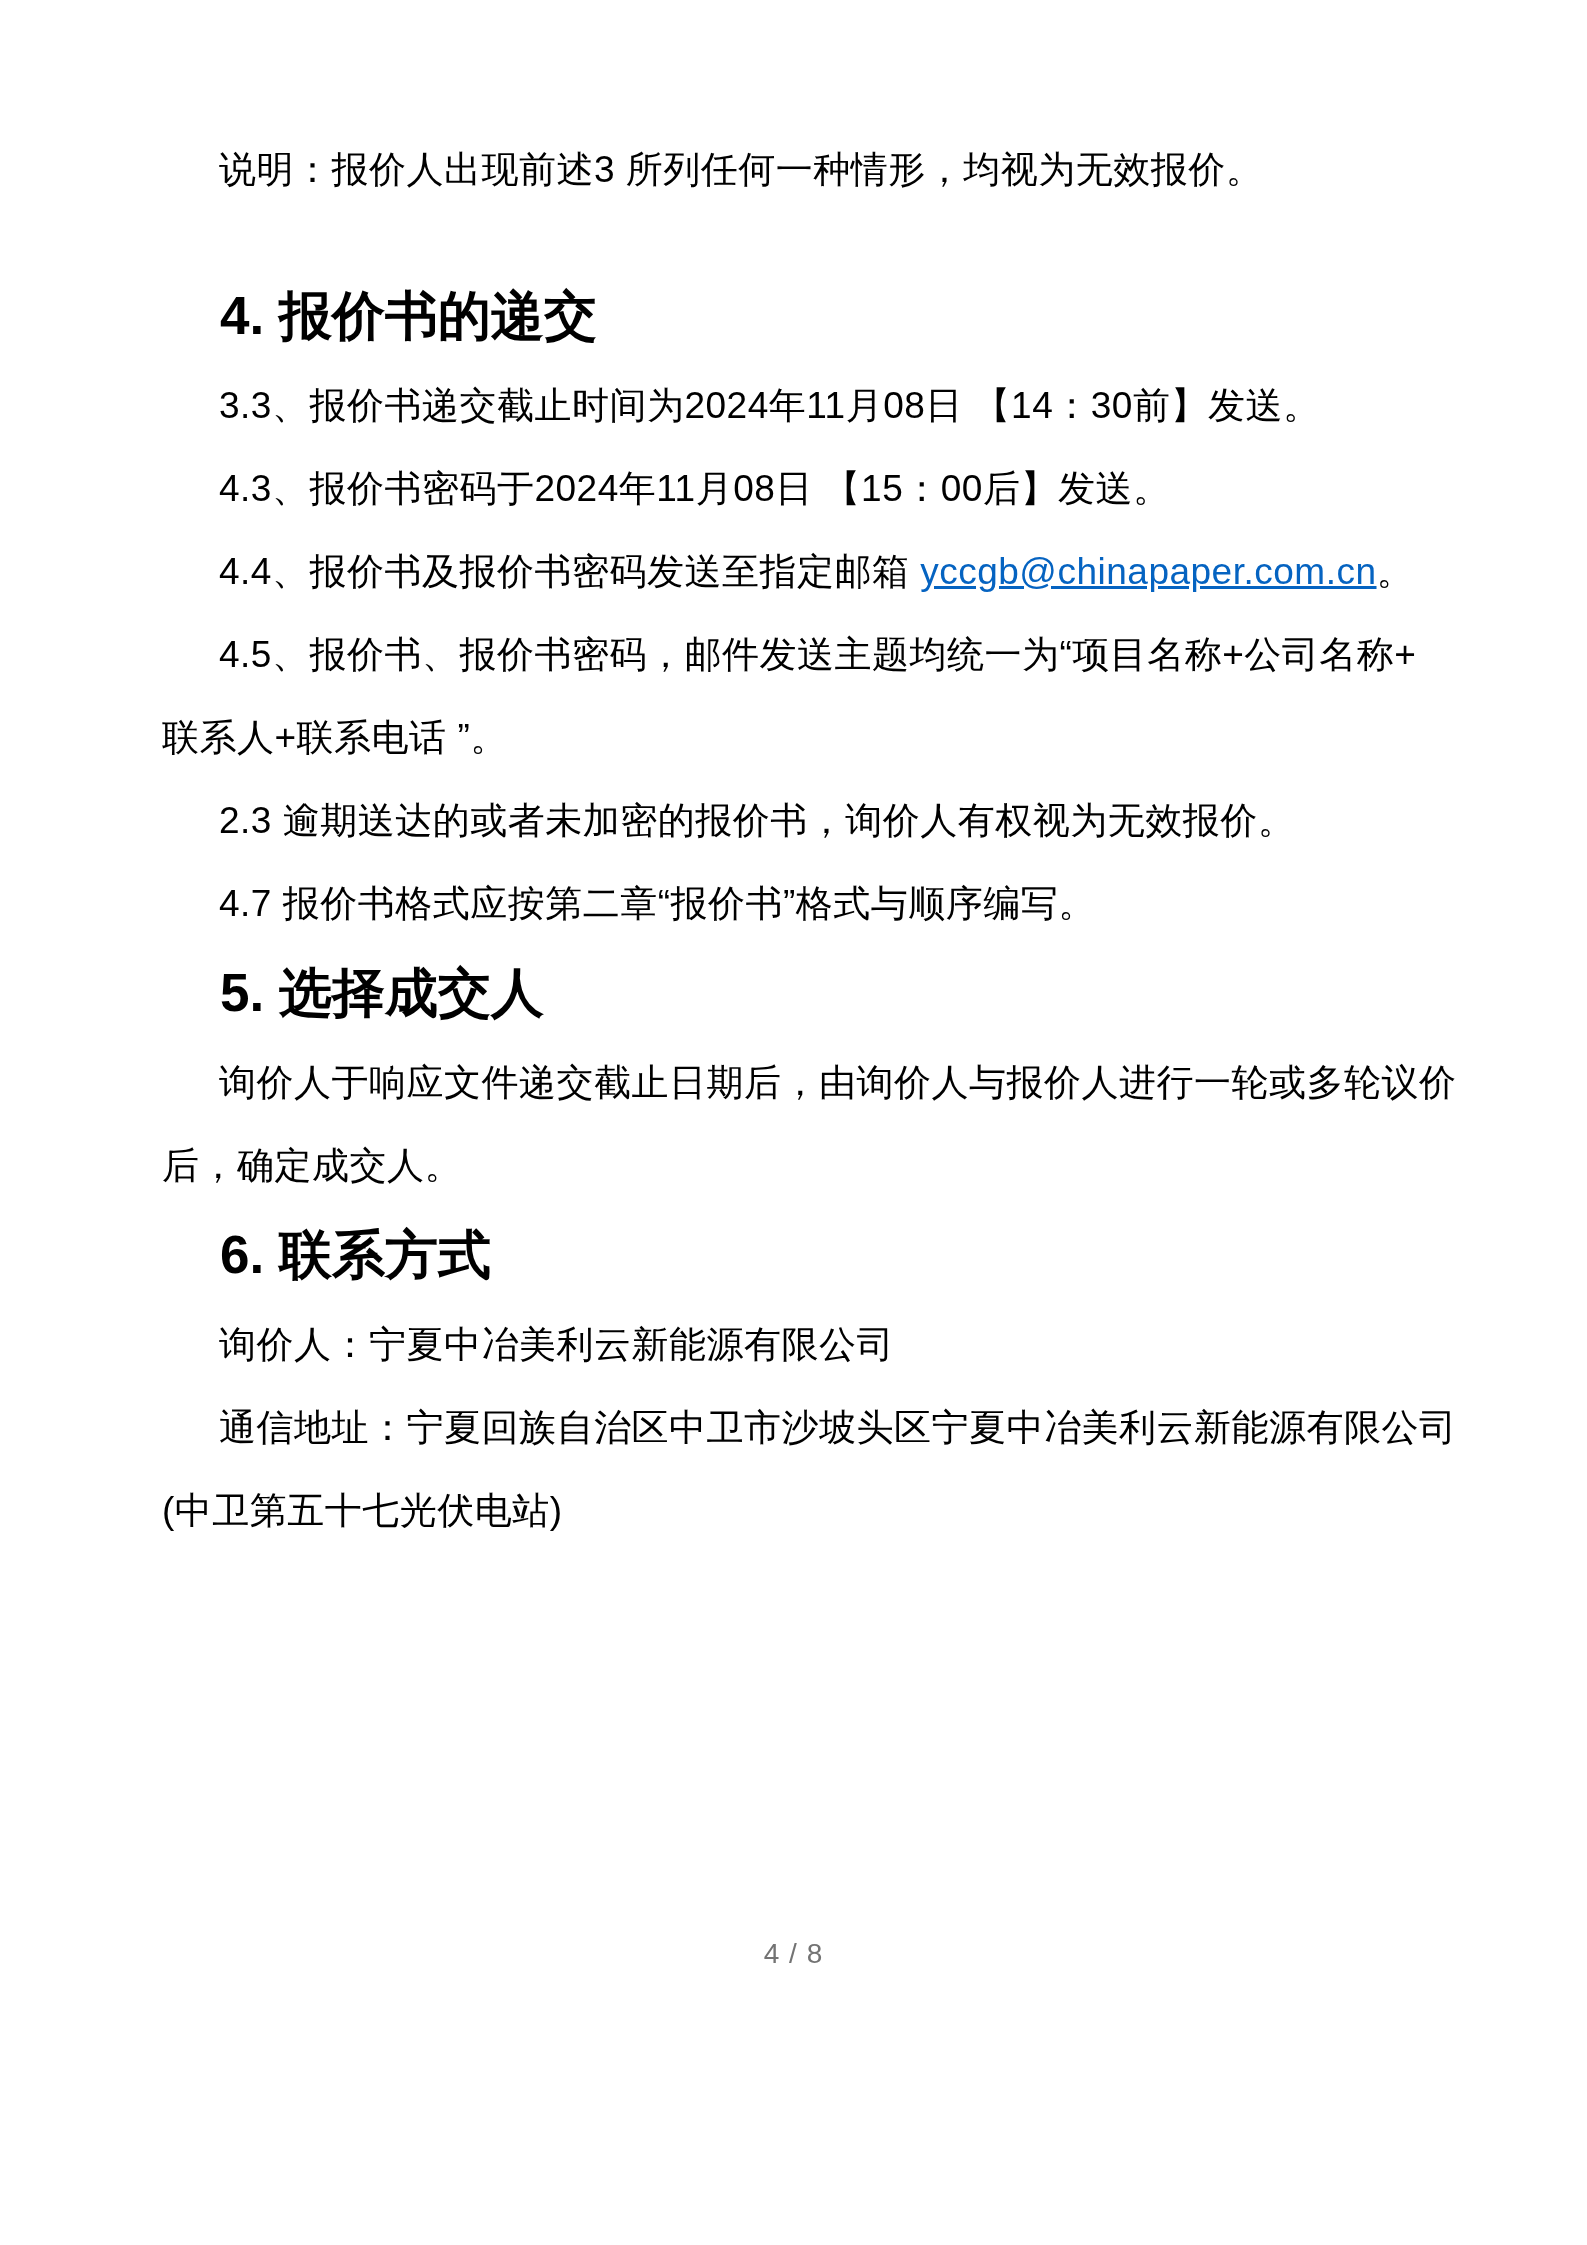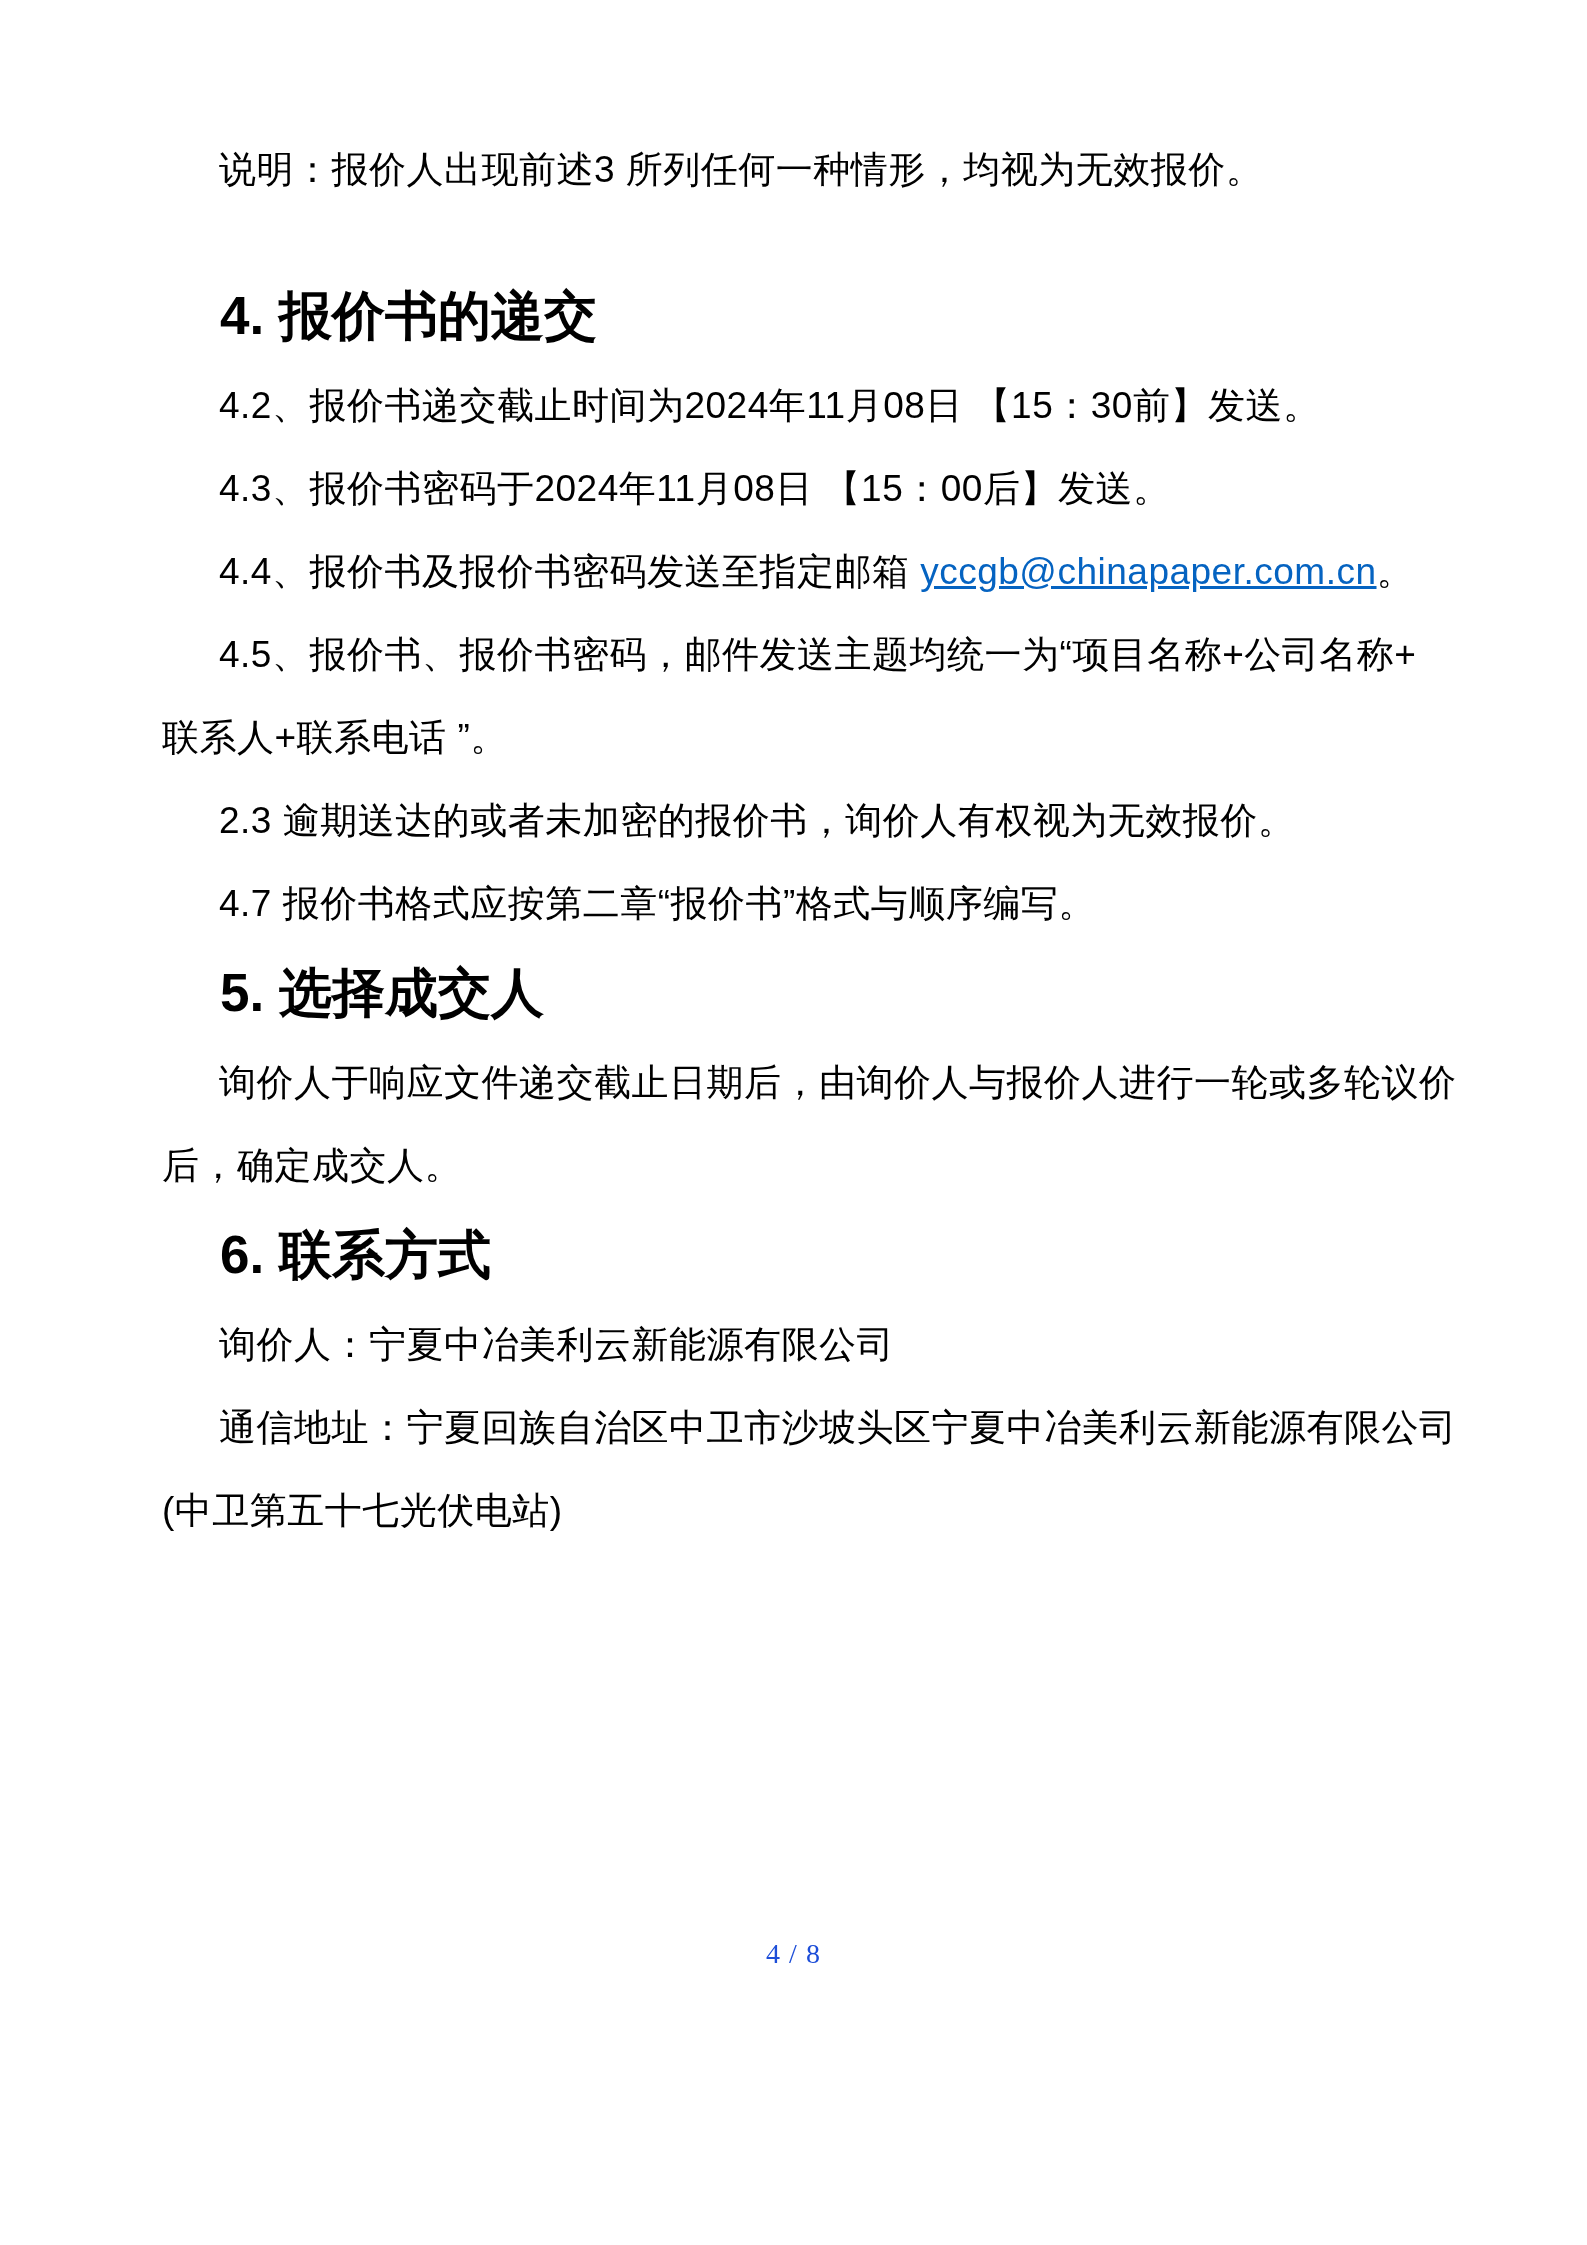--- a/index.html
+++ b/index.html
@@ -46,37 +46,36 @@
     text-decoration: underline;
     cursor: pointer;
   }
   .page-number {
     position: absolute;
     left: 0;
     right: 0;
     top: 1938px;
     text-align: center;
     font-size: 28px;
-    color: #1d4ed8;
+    color: #737373;
     letter-spacing: 1px;
-    font-family: Liberation Serif, serif;
   }
 </style>
 </head>
 <body>
 
 <div class="page">
   <div class="content">
 
     <div class="line indent">说明：报价人出现前述3 所列任何一种情形，均视为无效报价。</div>
 
     <div class="heading space-before">4. 报价书的递交</div>
 
 
-    <div class="line indent">4.2、报价书递交截止时间为2024年11月08日 【15：30前】发送。</div>
+    <div class="line indent">3.3、报价书递交截止时间为2024年11月08日 【14：30前】发送。</div>
 
     <div class="line indent">4.3、报价书密码于2024年11月08日 【15：00后】发送。</div>
 
     <div class="line indent">
       <span>4.4、报价书及报价书密码发送至指定邮箱 </span><a class="link" style="color: rgb(5, 99, 193);">yccgb@chinapaper.com.cn</a><span>。</span>
     </div>
 
     <div class="line indent">4.5、报价书、报价书密码，邮件发送主题均统一为“项目名称+公司名称+</div>
 
     <div class="line">联系人+联系电话 ”。</div>

